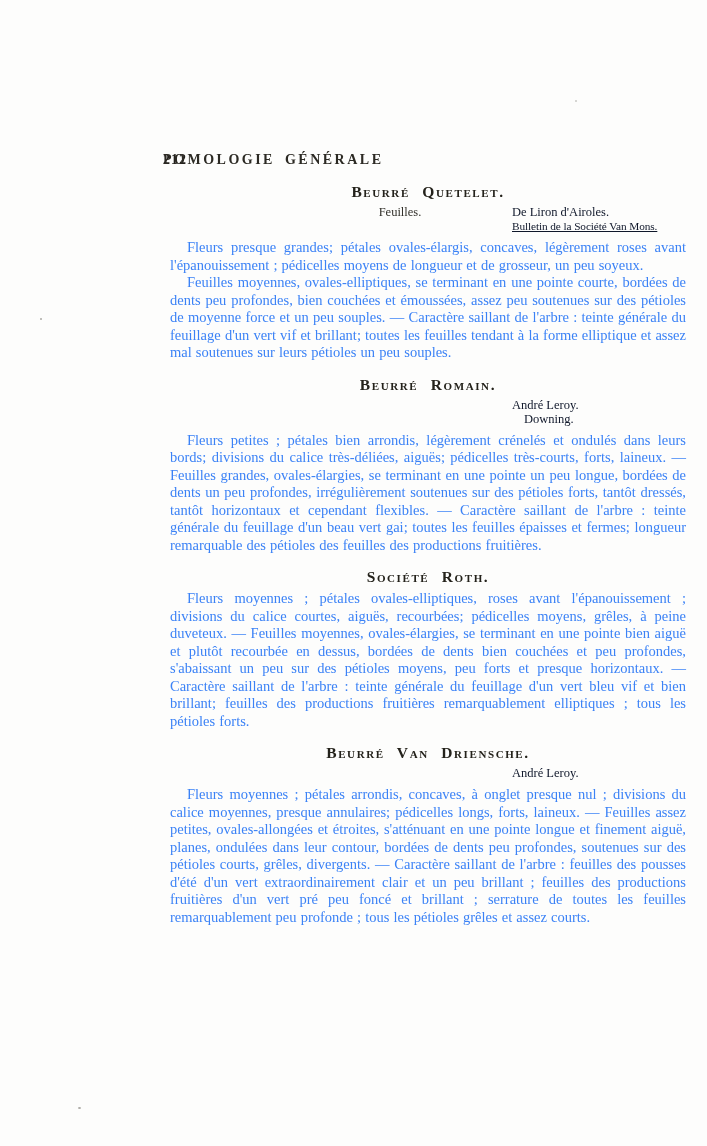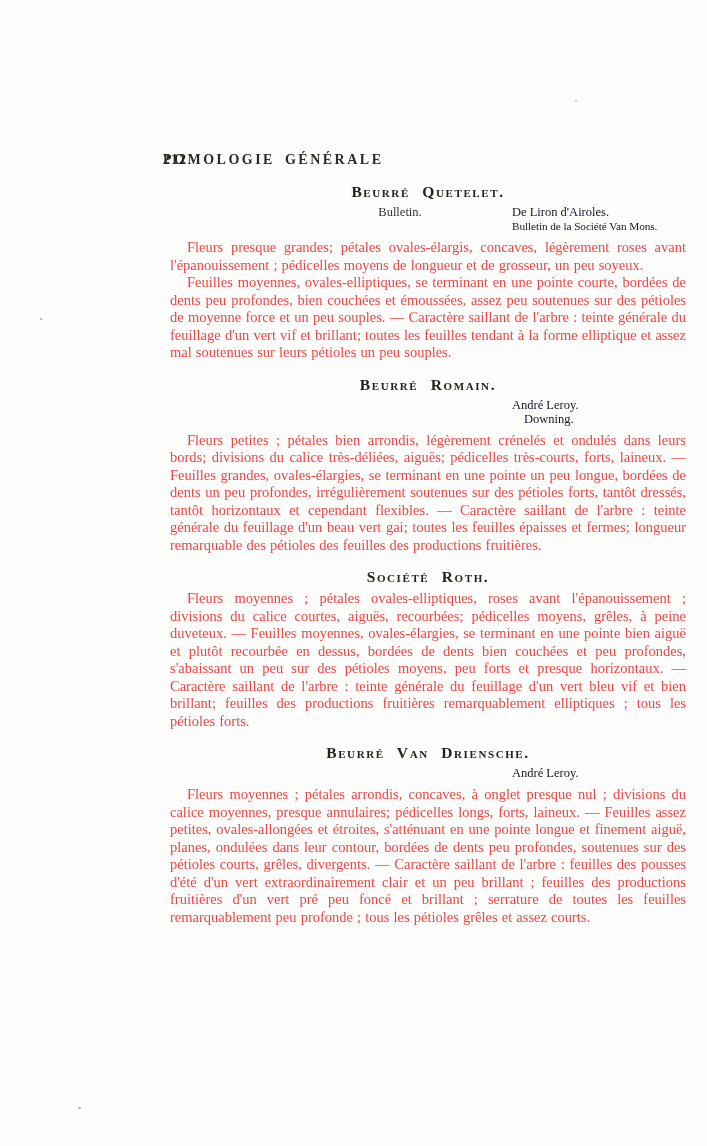--- a/index.html
+++ b/index.html
@@ -75,33 +75,34 @@
   }
   .attrib-right {
     margin-left: 342px;
     font-size: 12.5px;
     line-height: 14px;
     color: #0f172a;
   }
   .attrib-right .ref-small {
     font-size: 11.3px;
     letter-spacing: -0.1px;
+    text-decoration: underline;
   }
   .attrib-right .ref-indent {
     text-indent: 12px;
   }
   
   p.body-par {
     margin: 0;
     text-align: justify;
     text-indent: 17px;
     font-size: 14.5px;
     line-height: 17.5px;
     word-spacing: 0.5px;
-    color: #ef4444;
+    color: #3b82f6;
   }
   section { margin: 7px; }
   section + section { margin-top: 0; }
   
   .speck {
     position: absolute;
     background: #6a675f;
     border-radius: 50%;
     opacity: 0.55;
   }
@@ -115,21 +116,21 @@
 <div class="scan-page">
 
   <div class="running-head">
     <span class="page-number">212</span>
     <span class="running-title">POMOLOGIE GÉNÉRALE</span>
   </div>
 
   <section>
     <h2 class="cultivar">Beurré Quetelet.</h2>
     <div class="attrib-row">
-      <span class="attrib-center">Bulletin.</span>
+      <span class="attrib-center">Feuilles.</span>
       <div class="attrib-right">
         <div class="ref">De Liron d'Airoles.</div>
         <div class="ref ref-small">Bulletin de la Société Van Mons.</div>
       </div>
     </div>
     <p class="body-par">Fleurs presque grandes; pétales ovales-élargis, concaves, légèrement roses avant l'épanouissement ; pédicelles moyens de longueur et de grosseur, un peu soyeux.</p>
     <p class="body-par">Feuilles moyennes, ovales-elliptiques, se terminant en une pointe courte, bordées de dents peu profondes, bien couchées et émoussées, assez peu soutenues sur des pétioles de moyenne force et un peu souples. — Caractère saillant de l'arbre : teinte générale du feuillage d'un vert vif et brillant; toutes les feuilles tendant à la forme elliptique et assez mal soutenues sur leurs pétioles un peu souples.</p>
   </section>
 
   <section>

